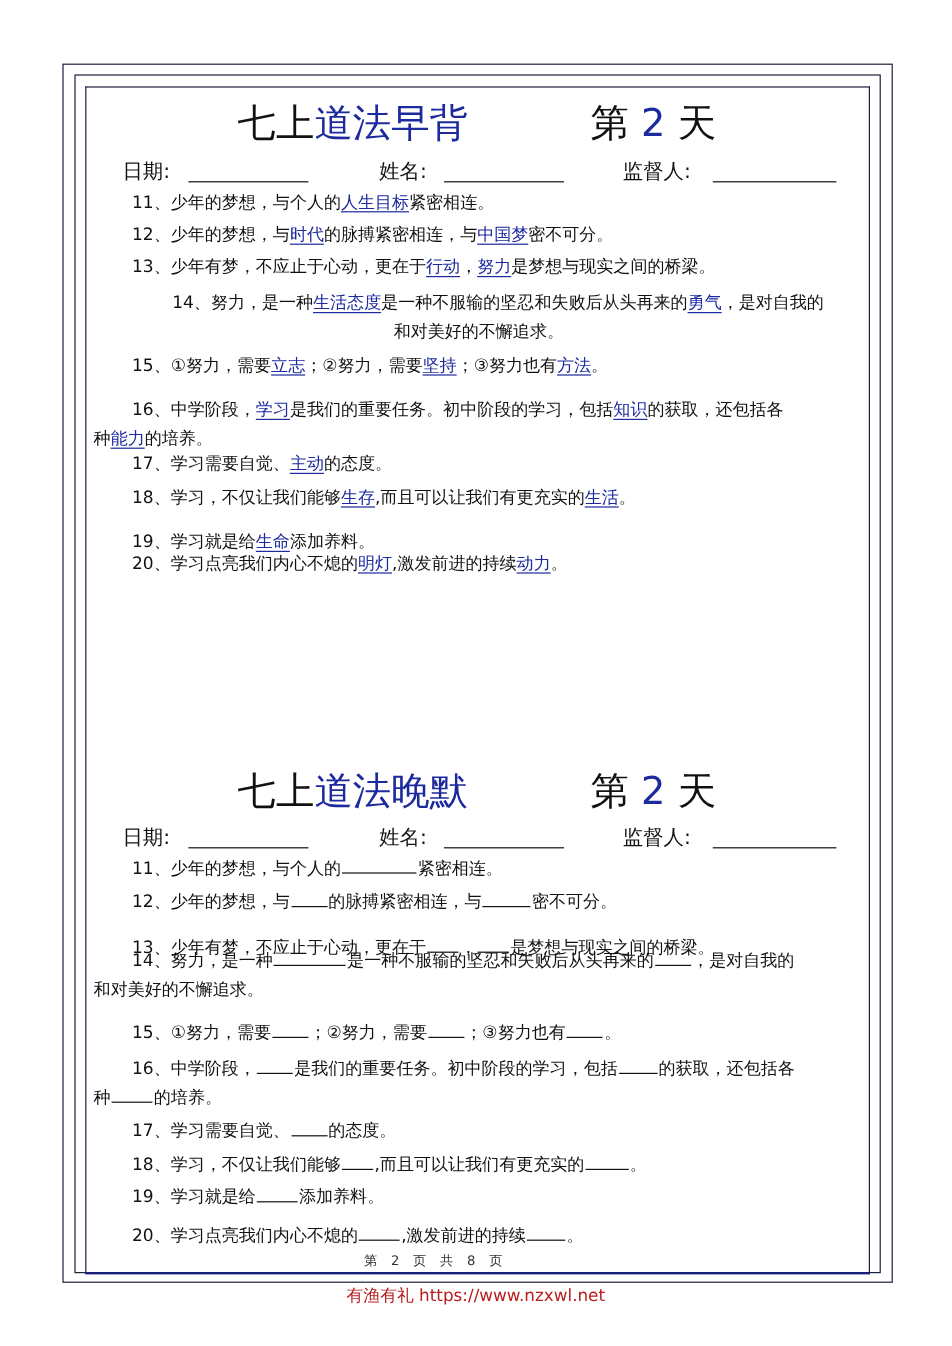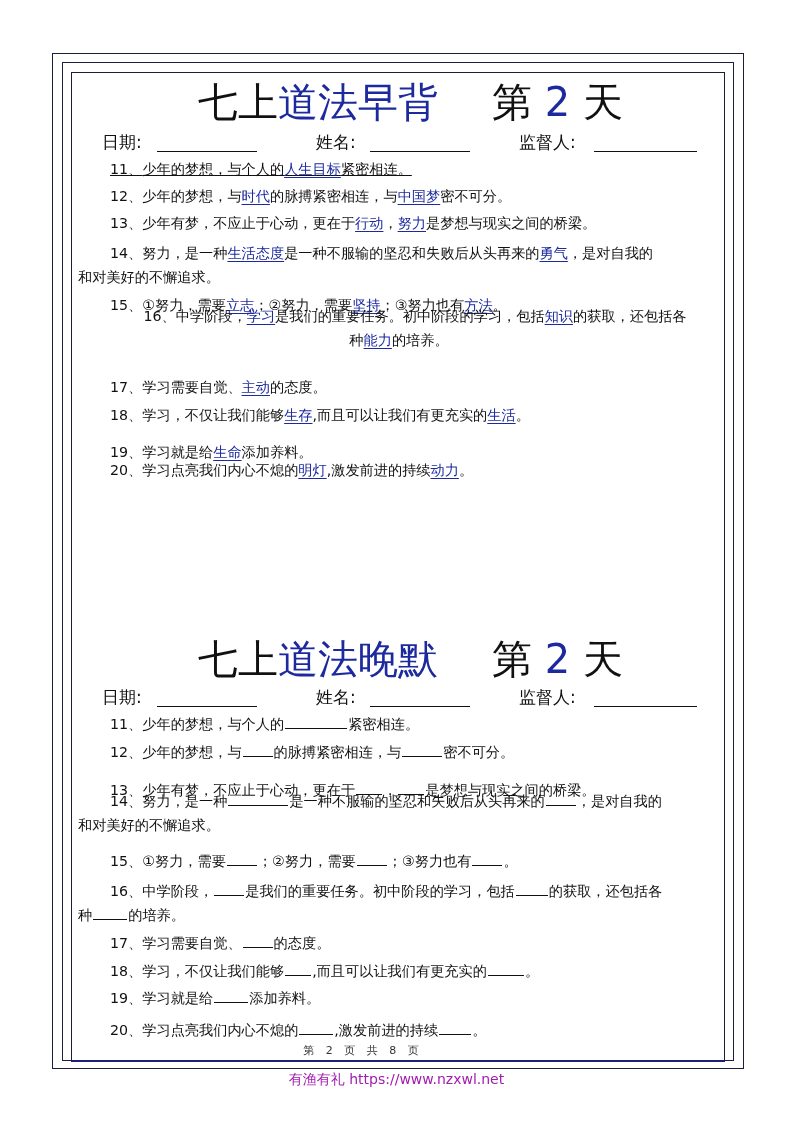--- a/index.html
+++ b/index.html
@@ -2,33 +2,33 @@
 <html><head>
 <meta charset="utf-8">
 <style>
   html, body { margin:0; padding:0; }
   body { width:793px; height:1122px; background:#fff; position:relative; overflow:hidden;
          font-family:"DejaVu Sans", "Liberation Sans", sans-serif; color:#111; }
   .frame { position:absolute; border:1px solid #1b1f3a; }
   .f1 { left:52px; top:53px; width:690px; height:1014px; }
   .f2 { left:62px; top:62px; width:670px; height:997px; }
   .f3 { left:71px; top:72px; width:652px; height:987px; border-bottom:2px solid #1a1f7a; }
-  .title { position:absolute; left:0; width:727px; font-size:40px; height:44px; line-height:44px; }
+  .title { position:absolute; left:0; width:727px; font-size:32px; height:44px; line-height:44px; }
   .title .t-left { position:absolute; left:198px; }
   .title .t-right { position:absolute; left:492px; }
   .blue { color:#1c2a9e; }
   .meta { position:absolute; left:0; width:793px; height:24px; font-size:17px; }
   .meta .lbl { position:absolute; top:0; }
   .meta .line { position:absolute; top:20px; border-bottom:1px solid #111; height:0; }
   .item { position:absolute; left:78px; width:642px; font-size:14.2px; line-height:24px; white-space:nowrap; }
   .item .first { padding-left:32px; }
   .ans { color:#1c2a9e; text-decoration:underline; text-decoration-color:#1c2a9e; text-underline-offset:3px; }
   .blank { display:inline-block; border-bottom:1px solid #111; height:14px; vertical-align:baseline; margin:0 1px; }
   .footer { position:absolute; left:0; width:726px; text-align:center; font-size:11px; top:1043px; letter-spacing:4px; color:#333; }
-  .watermark { position:absolute; left:0; width:793px; text-align:center; font-size:14px; top:1071px; color:#a21caf; }
+  .watermark { position:absolute; left:0; width:793px; text-align:center; font-size:14px; top:1071px; color:#b91c1c; }
 </style>
 </head>
 <body>
 
 <div class="frame f1"></div>
 <div class="frame f2"></div>
 <div class="frame f3"></div>
 
 <div class="title" style="top:80px;">
   <span class="t-left"><span>七上</span><span class="blue">道法早背</span></span>
@@ -36,37 +36,37 @@
 </div>
 <div class="meta" style="top:131px;">
   <span class="lbl" style="left:102px;">日期:</span>
   <span class="line" style="left:157px;width:100px;"></span>
   <span class="lbl" style="left:316px;">姓名:</span>
   <span class="line" style="left:370px;width:100px;"></span>
   <span class="lbl" style="left:519px;">监督人:</span>
   <span class="line" style="left:594px;width:103px;"></span>
 </div>
 <div id="morning-items">
-    <div class="item" style="top: 157px; text-decoration: underline;">
+    <div class="item" style="top: 157px;">
       <div class="first"><span>11、</span><span>少年的梦想，与个人的</span><span class="ans">人生目标</span><span>紧密相连。</span></div>
     </div>
     <div class="item" style="top: 184px;">
       <div class="first"><span>12、</span><span>少年的梦想，与</span><span class="ans">时代</span><span>的脉搏紧密相连，与</span><span class="ans">中国梦</span><span>密不可分。</span></div>
     </div>
     <div class="item" style="top: 211px;">
       <div class="first"><span>13、</span><span>少年有梦，不应止于心动，更在于</span><span class="ans">行动</span><span>，</span><span class="ans">努力</span><span>是梦想与现实之间的桥梁。</span></div>
     </div>
-    <div class="item" style="top: 241px;">
+    <div class="item" style="top: 241px; text-align: center;">
       <div class="first"><span>14、</span><span>努力，是一种</span><span class="ans">生活态度</span><span>是一种不服输的坚忍和失败后从头再来的</span><span class="ans">勇气</span><span>，是对自我的</span></div>
       <div>和对美好的不懈追求。</div>
     </div>
     <div class="item" style="top: 293px;">
       <div class="first"><span>15、</span><span>①努力，需要</span><span class="ans">立志</span><span>；②努力，需要</span><span class="ans">坚持</span><span>；③努力也有</span><span class="ans">方法</span><span>。</span></div>
     </div>
-    <div class="item" style="top: 304px; text-align: center;">
+    <div class="item" style="top: 330px;">
       <div class="first"><span>16、</span><span>中学阶段，</span><span class="ans">学习</span><span>是我们的重要任务。初中阶段的学习，包括</span><span class="ans">知识</span><span>的获取，还包括各</span></div>
       <div><span>种</span><span class="ans">能力</span><span>的培养。</span></div>
     </div>
     <div class="item" style="top: 375px;">
       <div class="first"><span>17、</span><span>学习需要自觉、</span><span class="ans">主动</span><span>的态度。</span></div>
     </div>
     <div class="item" style="top: 403px;">
       <div class="first"><span>18、</span><span>学习，不仅让我们能够</span><span class="ans">生存</span><span>,而且可以让我们有更充实的</span><span class="ans">生活</span><span>。</span></div>
     </div>
     <div class="item" style="top: 440px;">

